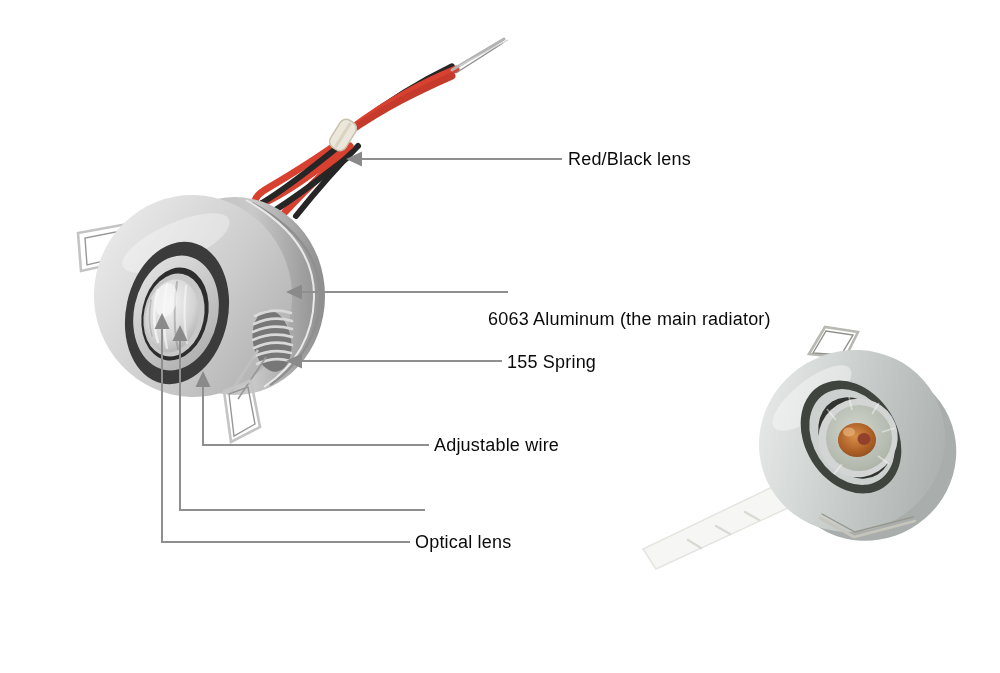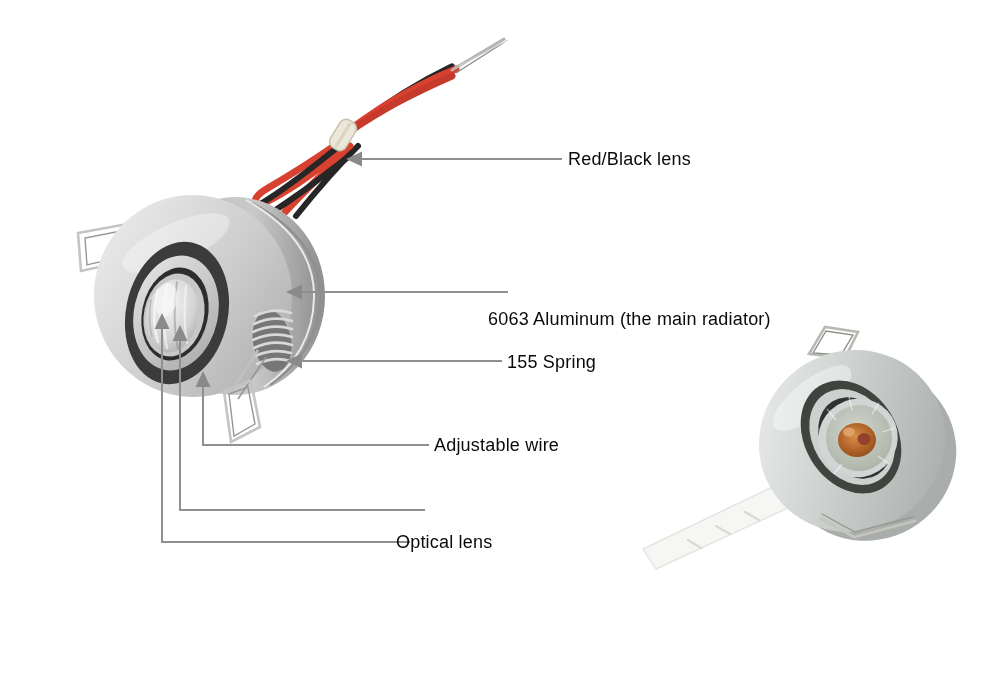--- a/index.html
+++ b/index.html
@@ -10,21 +10,21 @@
   #scene{position:absolute;left:0;top:0;}
   .part-label{
     position:absolute;transform:translateY(-50%);
     font-size:18px;line-height:1.15;color:#0a0a0a;letter-spacing:.2px;white-space:nowrap;
   }
   .lbl-red-black{left:568px;top:159px;}
   .lbl-aluminum{left:488px;top:291px;margin-top:28px;}
   .lbl-spring{left:507px;top:362px;}
   .lbl-angle{left:434px;top:445px;}
   .lbl-cree{left:430px;top:510px;}
-  .lbl-lens{left:396px;top:542px;}
+  .lbl-lens{left:415px;top:542px;}
 </style>
 </head>
 <body>
 
 <div id="canvas">
 
 <svg id="scene" width="1000" height="673" viewBox="0 0 1000 673">
   <defs>
     <linearGradient id="faceMain" x1="0" y1="0" x2="1" y2="1">
       <stop offset="0" stop-color="#f0f0f0"></stop>

